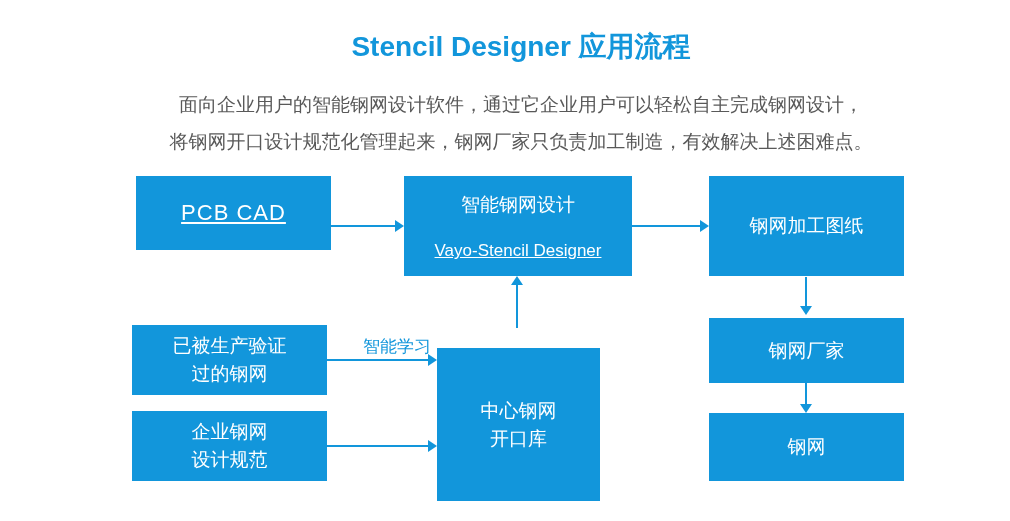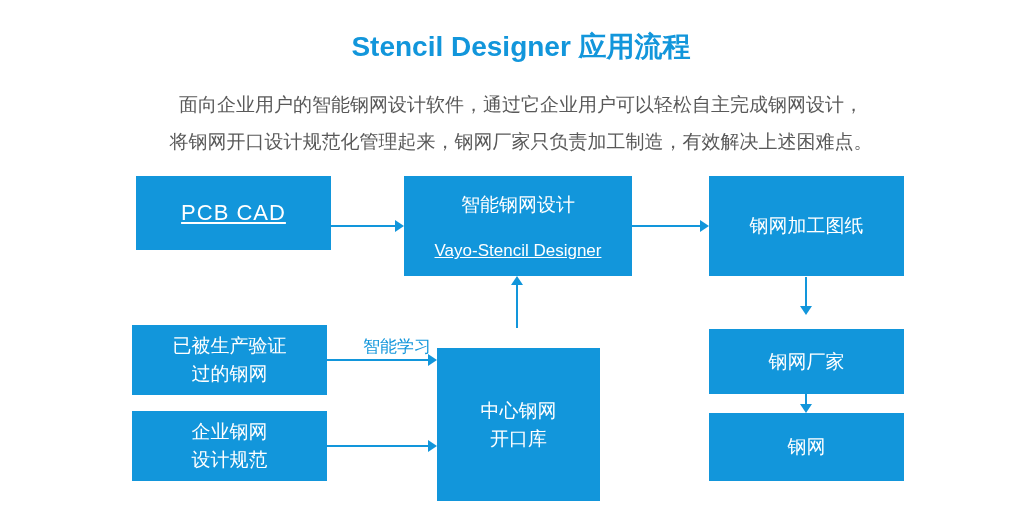--- a/index.html
+++ b/index.html
@@ -142,21 +142,21 @@
   <div class="box" style="left:132px; top:411px; width:195px; height:70px;">
     <span class="box-text">企业钢网</span>
     <span class="box-text">设计规范</span>
   </div>
 
   <div class="box" style="left:437px; top:328px; width:163px; height:153px;margin-top:20px;">
     <span class="box-text">中心钢网</span>
     <span class="box-text">开口库</span>
   </div>
 
-  <div class="box" style="left:709px; top:329px; width:195px; height:65px;">
+  <div class="box" style="left:709px; top:318px; width:195px; height:65px;">
     <span class="box-text">钢网厂家</span>
   </div>
 
   <div class="box" style="left:709px; top:413px; width:195px; height:68px;">
     <span class="box-text">钢网</span>
   </div>
 
   <div class="arrow-h" style="left:327px; top:220px; width:77px;"></div>
   <div class="arrow-h" style="left:632px; top:220px; width:77px;"></div>
   <div class="arrow-v up" style="left:511px; top:276px; height:52px;"></div>

